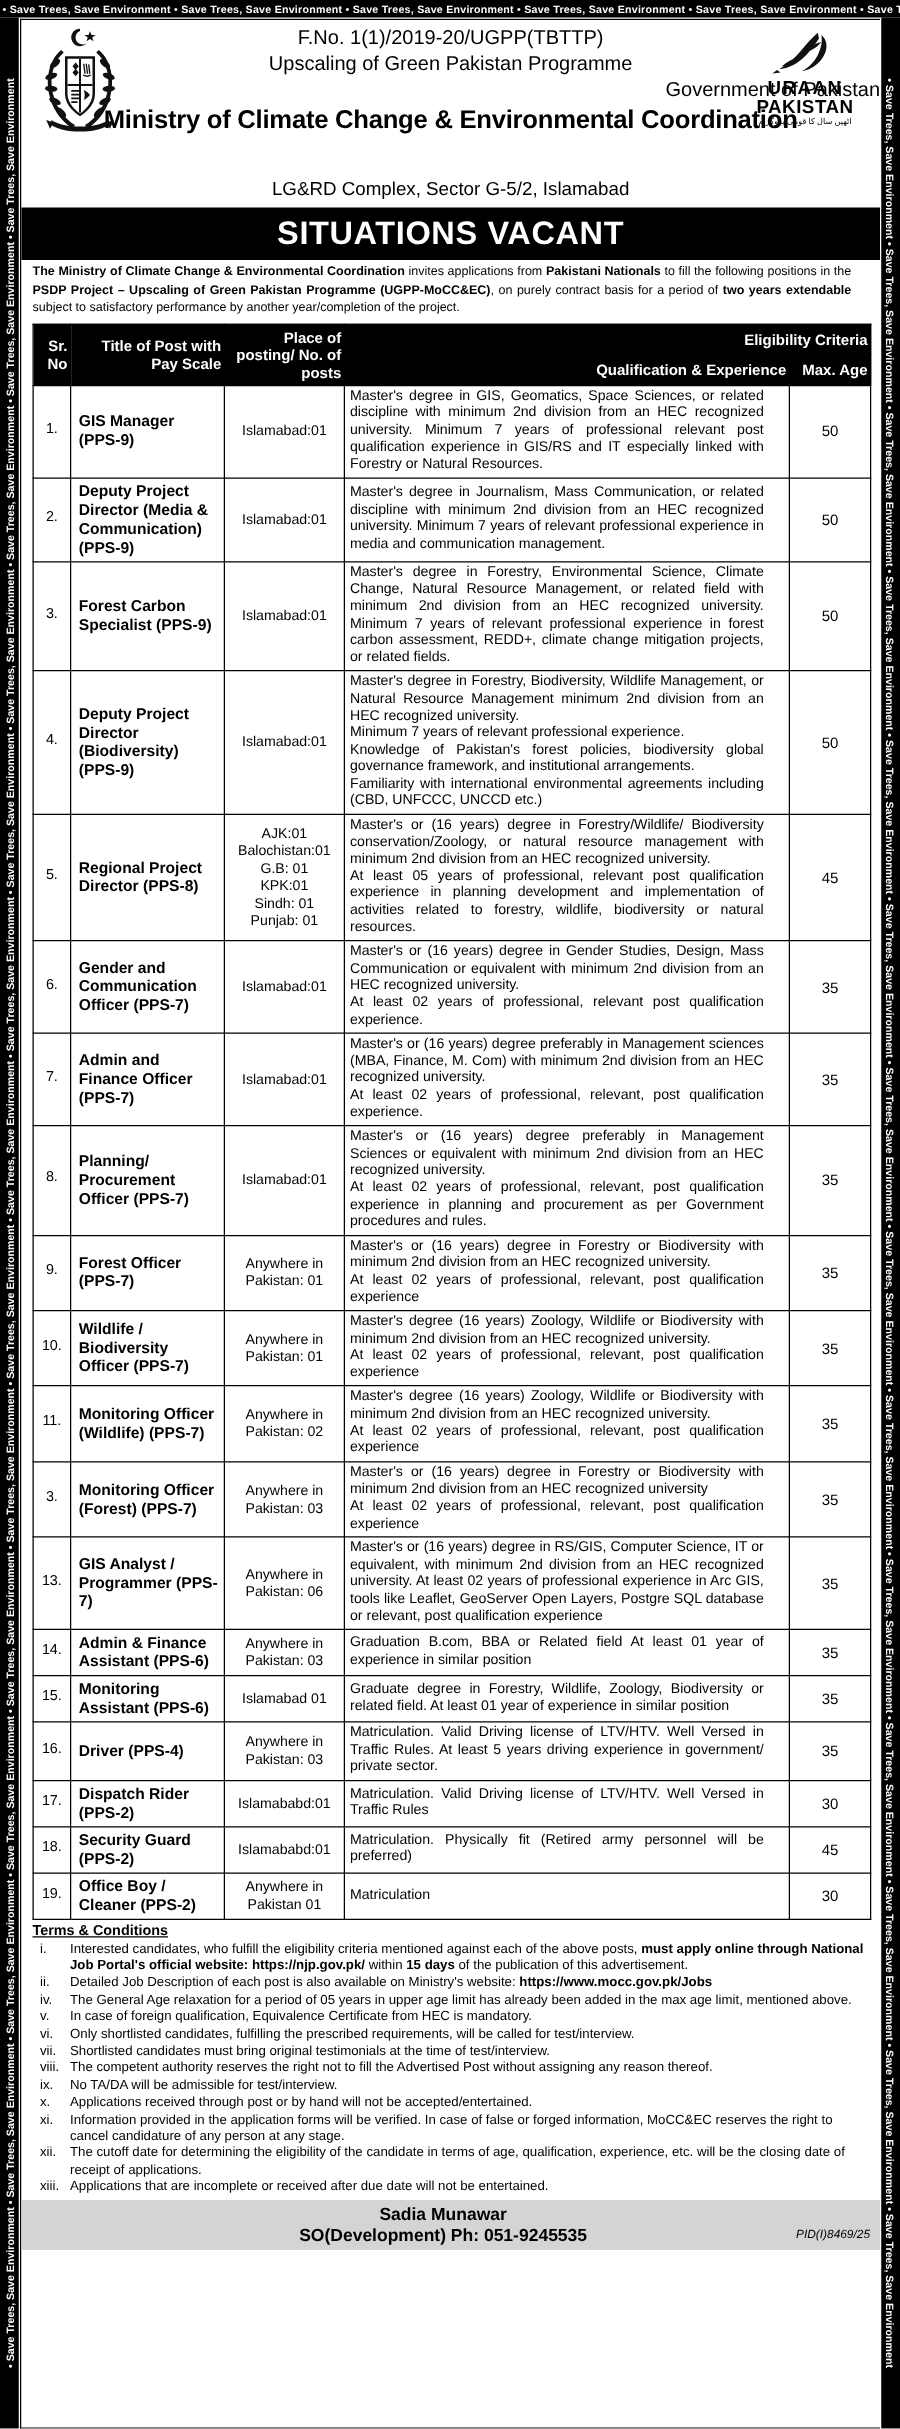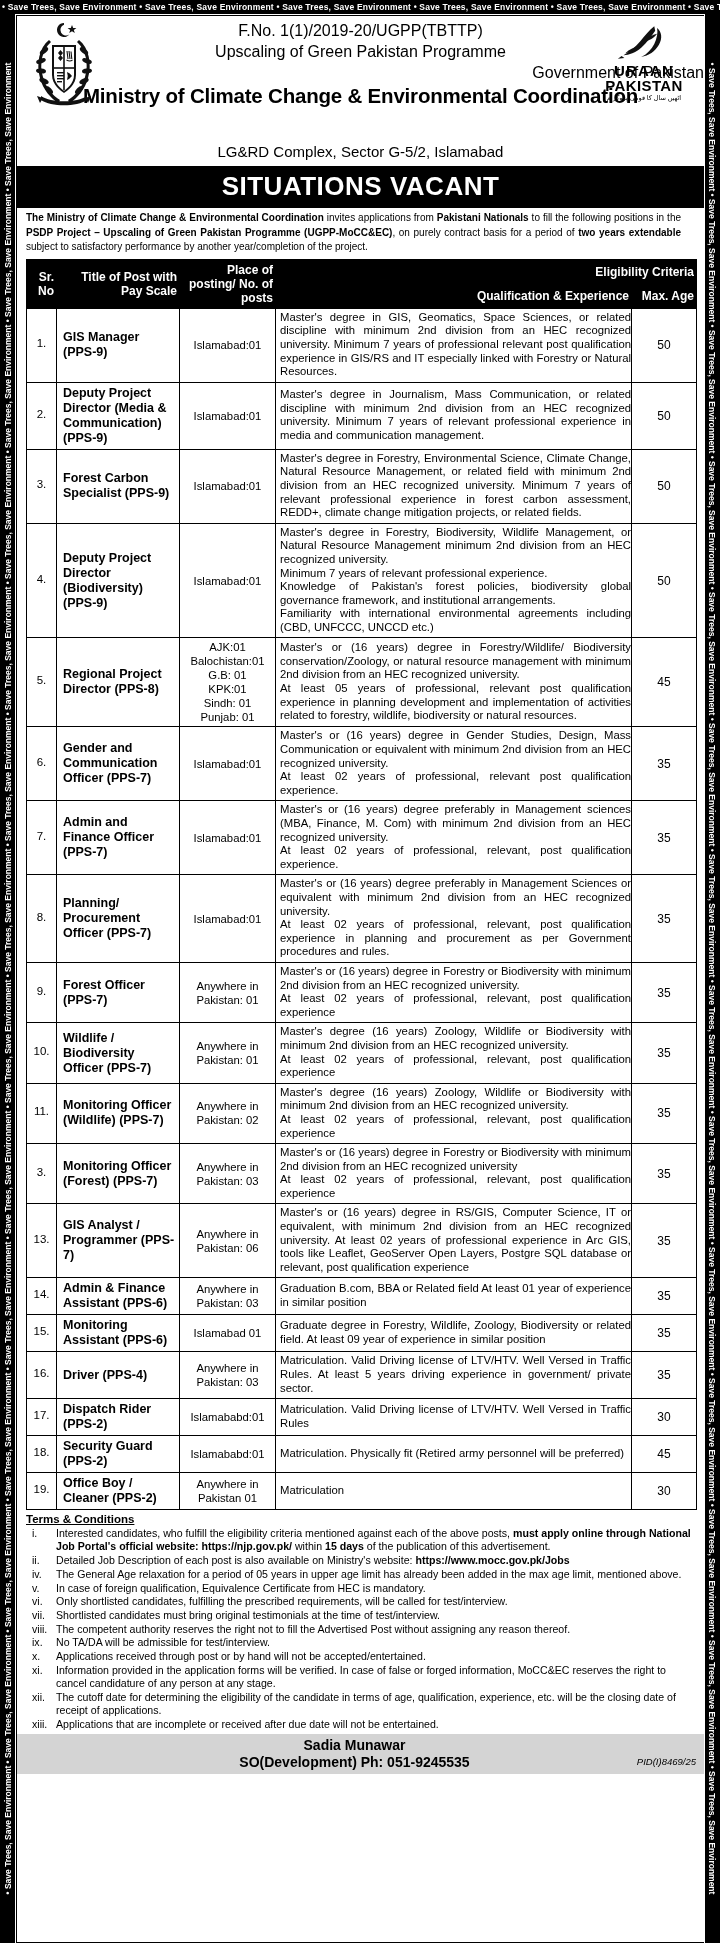--- a/index.html
+++ b/index.html
@@ -181,21 +181,21 @@
   }
   td.place {
     text-align: center;
     font-size: 11.3px;
     line-height: 14px;
     padding: 2px 2px;
   }
   td.qual {
     font-size: 11.3px;
     line-height: 13.6px;
-    padding: 2px 0 3px 4px;
+    padding: 2px 20px 3px 4px;
     text-align: justify;
     vertical-align: top;
   }
   td.qual p { margin: 0; }
   td.age {
     text-align: center;
     font-size: 12px;
   }
 
   
@@ -495,21 +495,21 @@
             <td class="qual">
               <p>Graduation B.com, BBA or Related field At least 01 year of experience in similar position</p>
             </td>
             <td class="age">35</td>
           </tr>
           <tr>
             <td class="sr">15.</td>
             <td class="title">Monitoring Assistant (PPS-6)</td>
             <td class="place">Islamabad 01</td>
             <td class="qual">
-              <p>Graduate degree in Forestry, Wildlife, Zoology, Biodiversity or related field. At least 09 year of experience in similar position</p>
+              <p>Graduate degree in Forestry, Wildlife, Zoology, Biodiversity or related field. At least 01 year of experience in similar position</p>
             </td>
             <td class="age">35</td>
           </tr>
           <tr>
             <td class="sr">16.</td>
             <td class="title">Driver (PPS-4)</td>
             <td class="place">Anywhere in Pakistan: 03</td>
             <td class="qual">
               <p>Matriculation. Valid Driving license of LTV/HTV. Well Versed in Traffic Rules. At least 5 years driving experience in government/ private sector.</p>
             </td>

